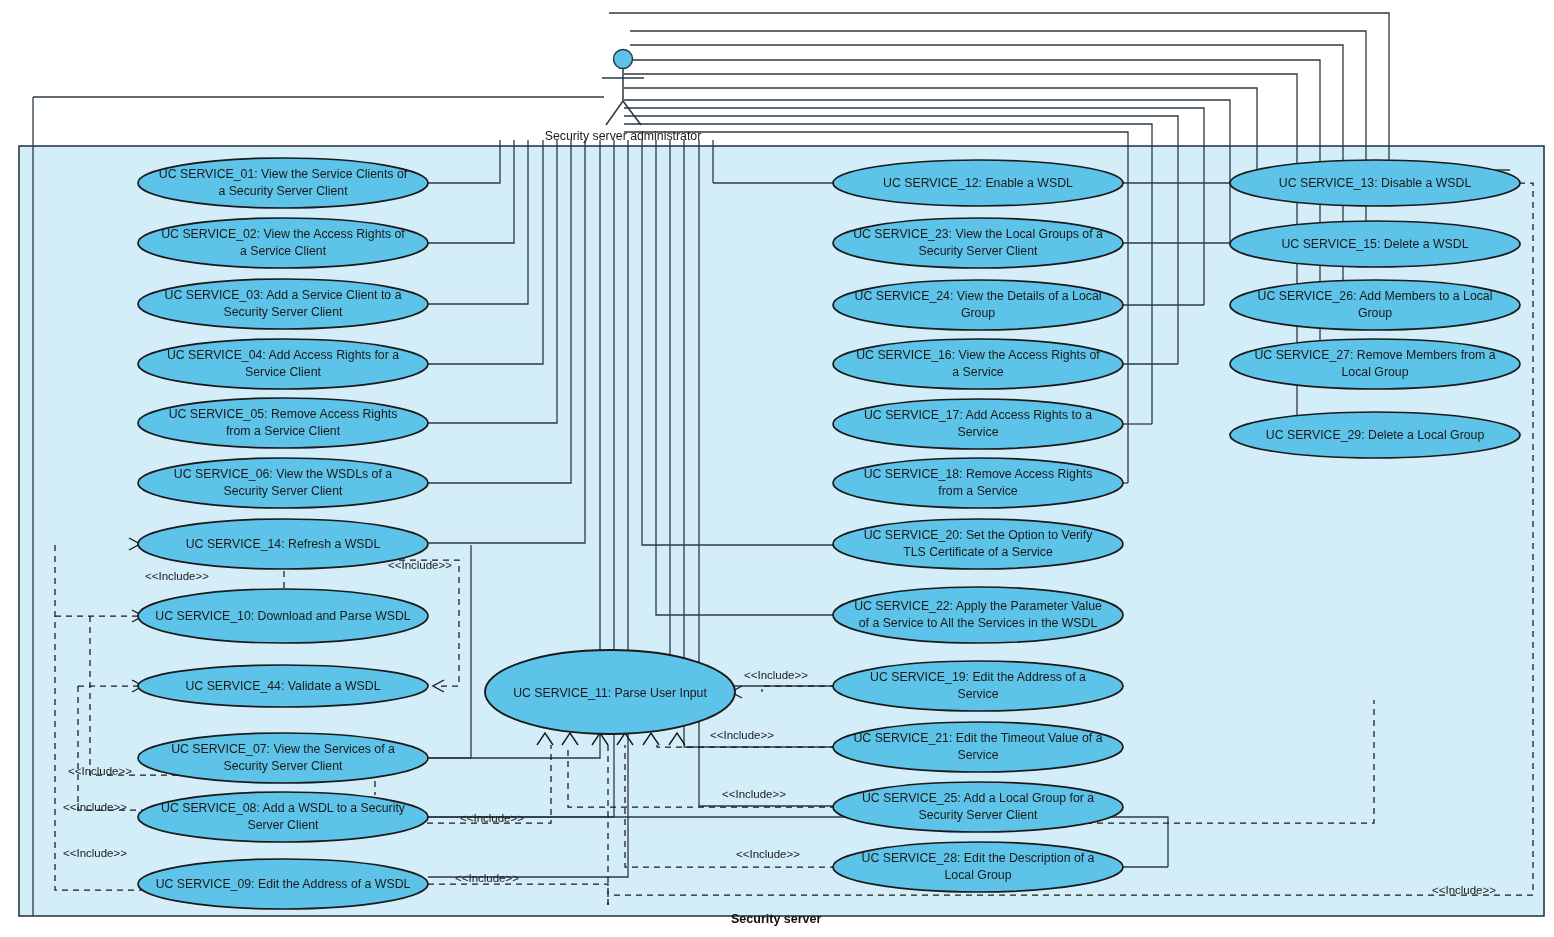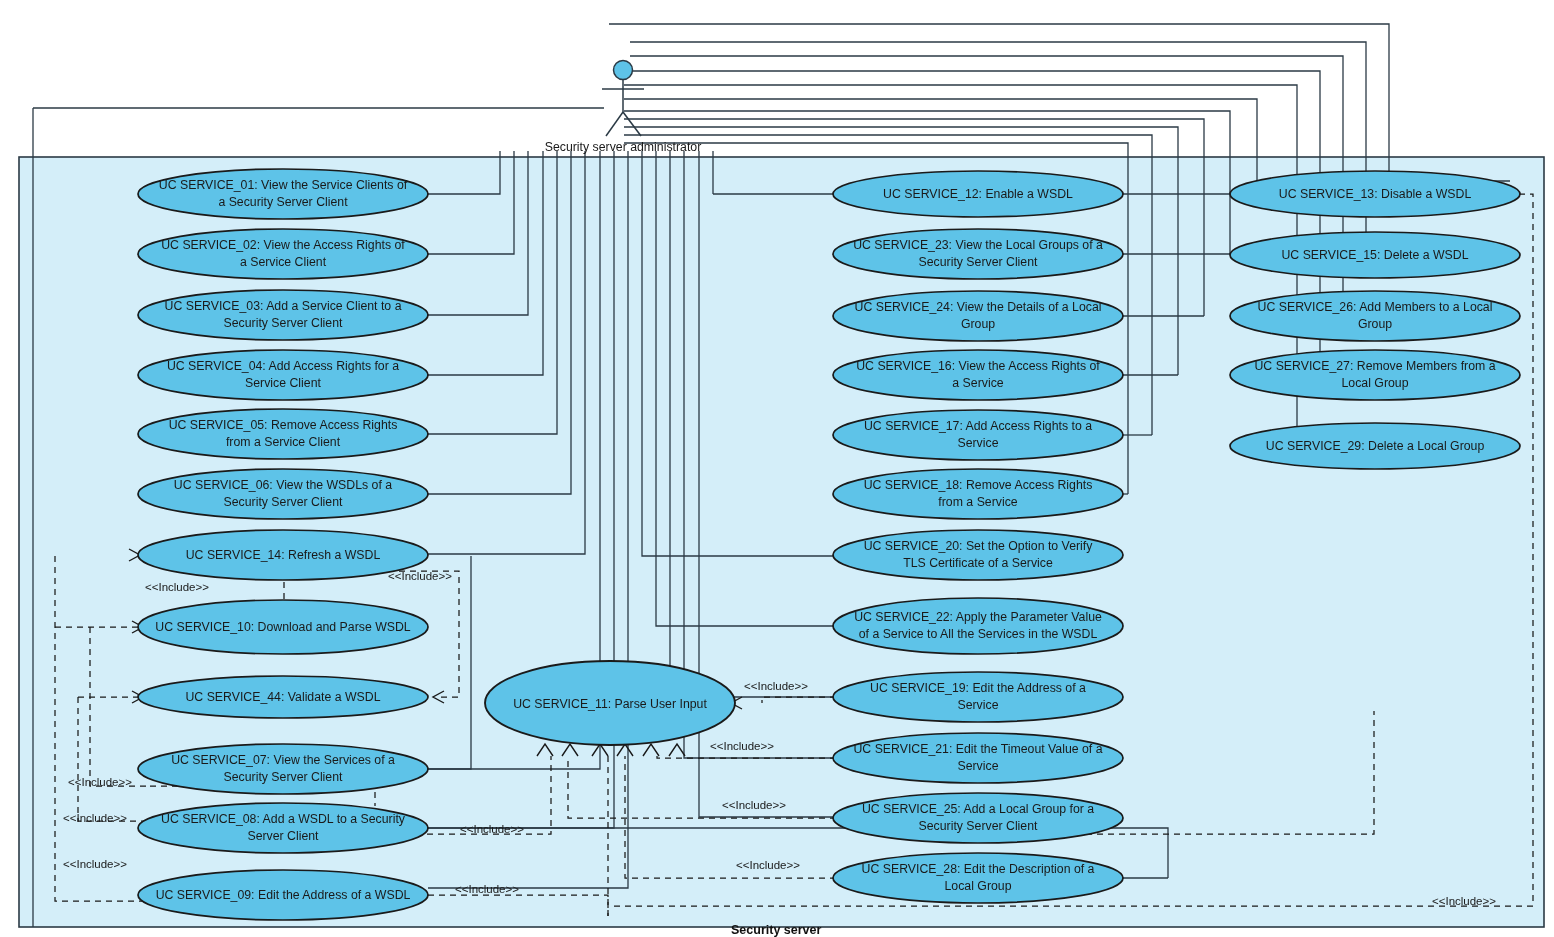--- a/index.html
+++ b/index.html
@@ -1,18 +1,18 @@
 <!DOCTYPE html>
 <html><head>
 <meta charset="utf-8">
 <style>
   html,body{margin:0;padding:0;background:#ffffff;}
   body{width:1554px;height:937px;position:relative;overflow:hidden;
        font-family:"Liberation Sans","DejaVu Sans",sans-serif;}
-  #stage{position:absolute;left:0;top:11px;width:1554px;height:859px;}
+  #stage{position:absolute;left:0;top:0;width:1554px;height:859px;}
   svg{position:absolute;left:0;top:0;width:1554px;height:937px;}
   .uc-label{font-size:12.3px;fill:#1a1a1a;font-family:"Liberation Sans","DejaVu Sans",sans-serif;}
   .inc-label{font-size:11.5px;fill:#1a1a1a;font-family:"Liberation Sans","DejaVu Sans",sans-serif;}
   .sys-label{font-size:12.5px;font-weight:bold;fill:#111;font-family:"Liberation Sans","DejaVu Sans",sans-serif;}
   .actor-label{font-size:12.3px;fill:#1a1a1a;font-family:"Liberation Sans","DejaVu Sans",sans-serif;}
 </style>
 </head>
 <body>
 
 <div id="stage">

